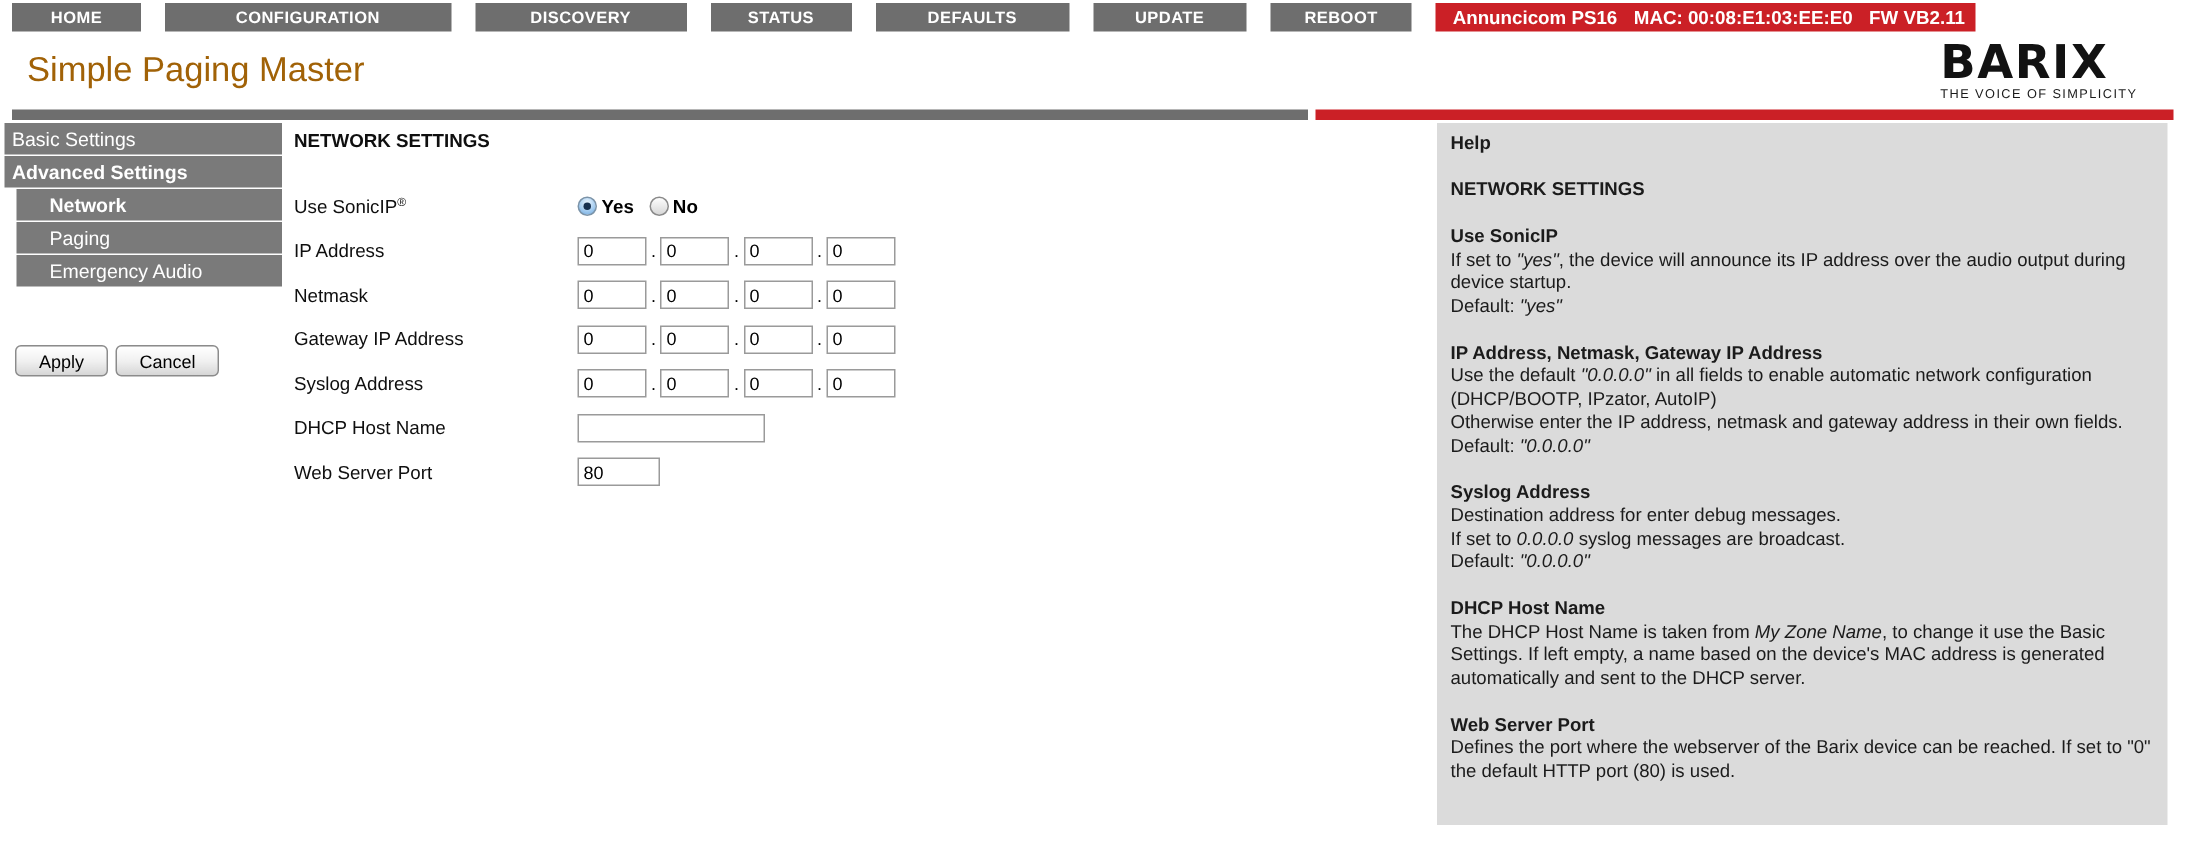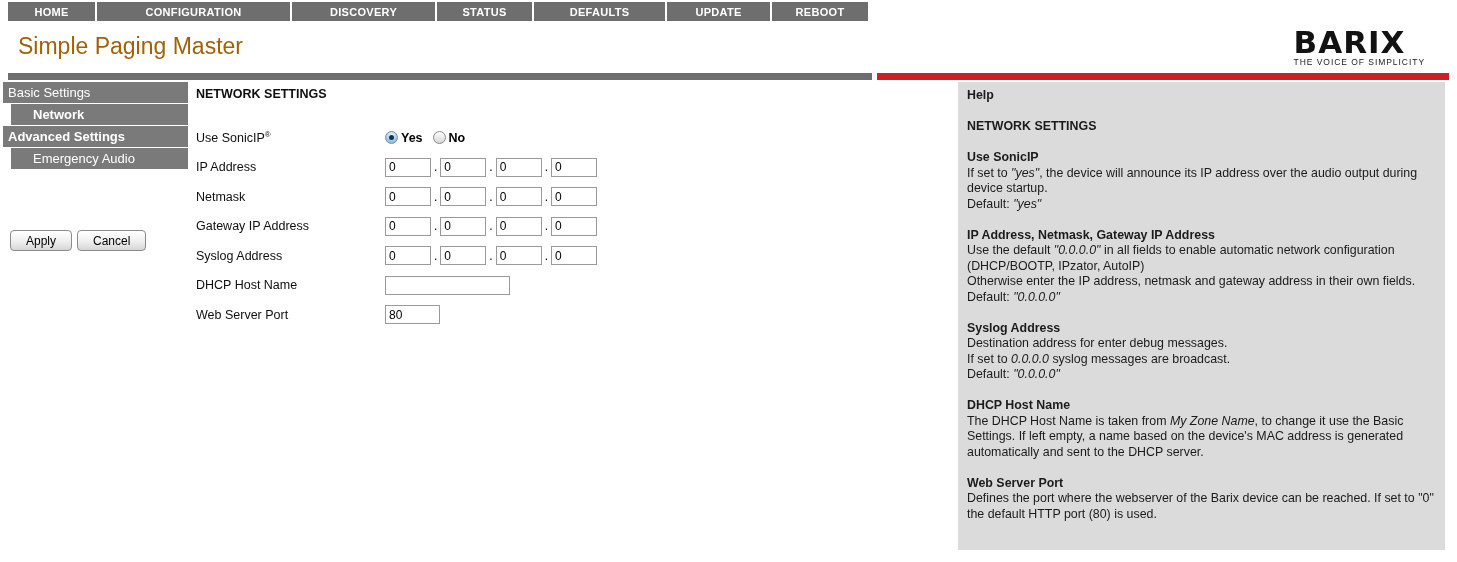--- a/index.html
+++ b/index.html
@@ -3,21 +3,21 @@
 <meta charset="utf-8">
 <style>
   * { margin:0; padding:0; box-sizing:border-box; }
   html,body { background:#fff; }
   body {
     width:1457px; height:562px; position:relative; overflow:hidden;
     font-family:"Liberation Sans", sans-serif; color:#000;
   }
 
   
-  .navbar { position:absolute; top:2px; left:8px; width:1309px; height:19px; display:flex; gap:2px; }
+  .navbar { position:absolute; top:2px; left:8px; width:1309px; height:19px; display:flex; gap:16px; }
   .tab {
     background:#6e6e6e; color:#fff; font-size:11px; font-weight:bold;
     display:flex; align-items:center; justify-content:center; letter-spacing:0.3px; cursor:pointer;
   }
   .tab.t0{width:87px}.tab.t1{width:193px}.tab.t2{width:143px}.tab.t3{width:95px}
   .tab.t4{width:131px}.tab.t5{width:103px}.tab.t6{width:96px}
   .nav-info {
     flex:1; background:#cb2026; color:#fff; font-weight:bold; font-size:12.5px;
     display:flex; align-items:center; justify-content:flex-end; padding-right:7px;
   }
@@ -91,34 +91,40 @@
 <body>
 
 <div class="navbar">
   <div class="tab t0">HOME</div>
   <div class="tab t1">CONFIGURATION</div>
   <div class="tab t2">DISCOVERY</div>
   <div class="tab t3">STATUS</div>
   <div class="tab t4">DEFAULTS</div>
   <div class="tab t5">UPDATE</div>
   <div class="tab t6">REBOOT</div>
+  <div class="nav-info">
+    <span>Annuncicom PS16</span>
+    <span>MAC: 00:08:E1:03:EE:E0</span>
+    <span>FW VB2.11</span>
+  </div>
 </div>
 
 <div class="page-title">Simple Paging Master</div>
 <div class="logo">
   <div class="logo-text">BARIX</div>
   <div class="logo-tagline">THE VOICE OF SIMPLICITY</div>
 </div>
 <div class="divider-gray"></div>
 <div class="divider-red"></div>
 
 <div class="sidebar">
   <div class="side-item">Basic Settings</div>
+  <div class="side-item bold">Advanced Settings</div>
   <div class="side-item sub bold">Network</div>
-  <div class="side-item bold">Advanced Settings</div>
+  <div class="side-item sub">Paging</div>
   <div class="side-item sub">Emergency Audio</div>
 </div>
 
 <div class="btn-row">
   <button class="btn">Apply</button>
   <button class="btn">Cancel</button>
 </div>
 
 <div class="form">
   <div class="form-heading">NETWORK SETTINGS</div>

